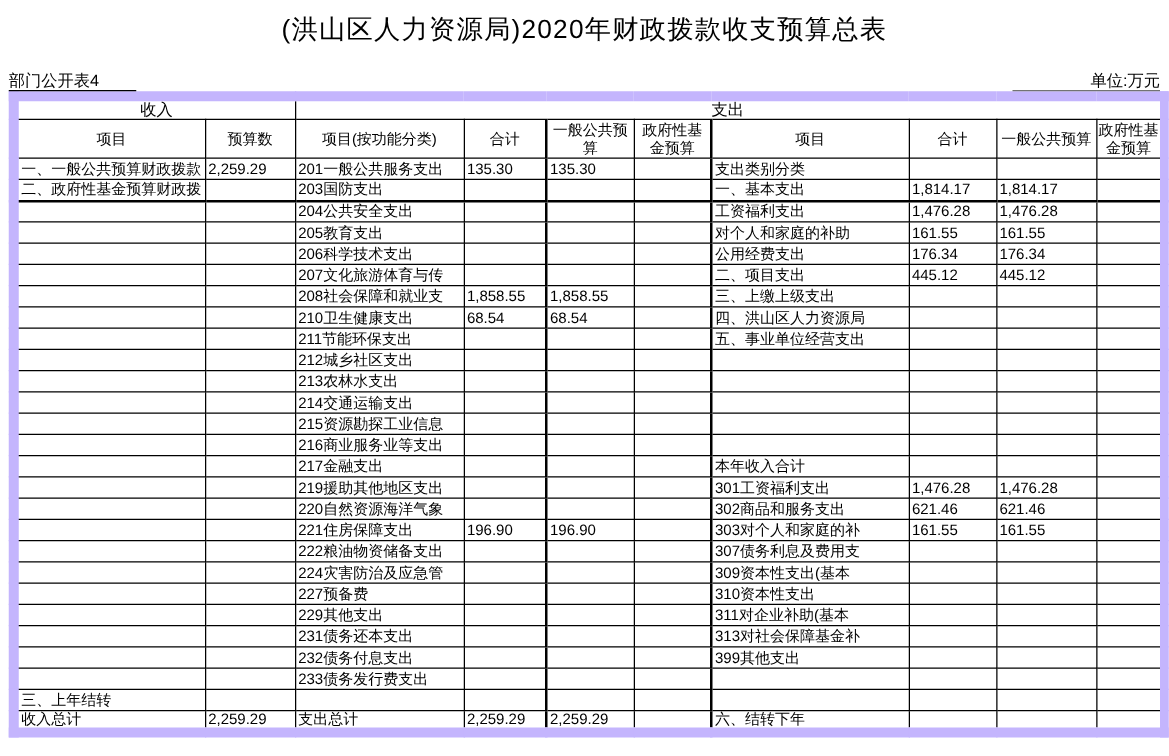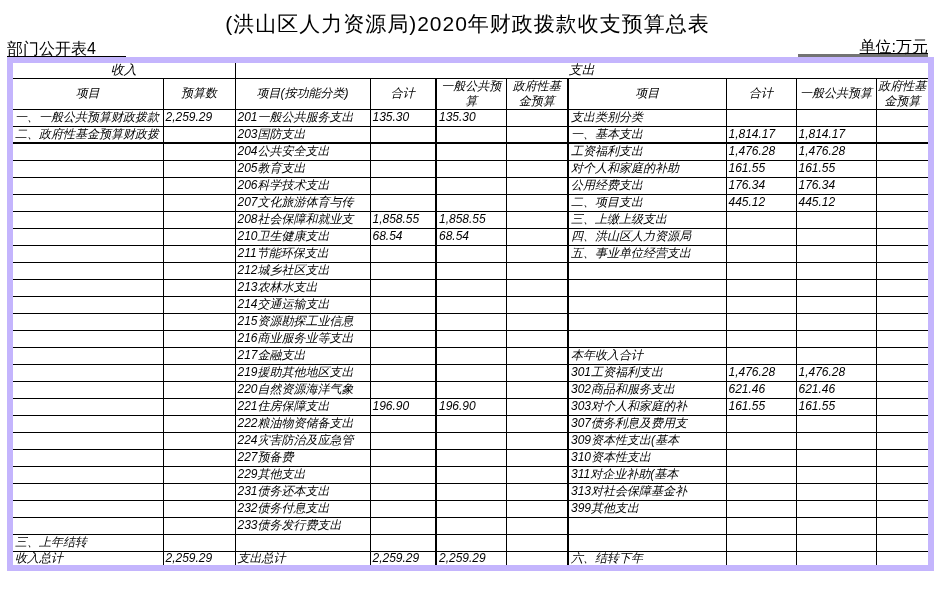--- a/index.html
+++ b/index.html
@@ -15,33 +15,32 @@
     font-weight: normal;
     letter-spacing: 1px;
     margin-top: 2px;
     height: 30px;
     line-height: 30px;
   }
   .meta {
     display: flex;
     justify-content: space-between;
     align-items: flex-end;
-    font-size: 16px;
+    font-size: 13px;
     line-height: 14px;
-    margin-top: 1px;
+    margin-top: 19px;
     text-align: center;
   }
   .note-left  { border-bottom: 1px solid #000; padding-right: 30px; }
-  .note-right { border-bottom: 3px solid #737373; padding-left: 62px; text-decoration: underline; }
+  .note-right { border-bottom: 1px solid #737373; padding-left: 62px; }
   table.budget {
     border-collapse: collapse;
     table-layout: fixed;
     width: 921px;
-    border: 6px solid #c4b5fd;
-    font-style: italic;
+    border: 8px solid #c4b5fd;
   }
   table.budget th, table.budget td {
     border: 1px solid #000;
     font-weight: normal;
     font-size: 12px;
     padding: 0 2px;
     overflow: hidden;
     white-space: nowrap;
     height: 17px;
     line-height: 1.1;

